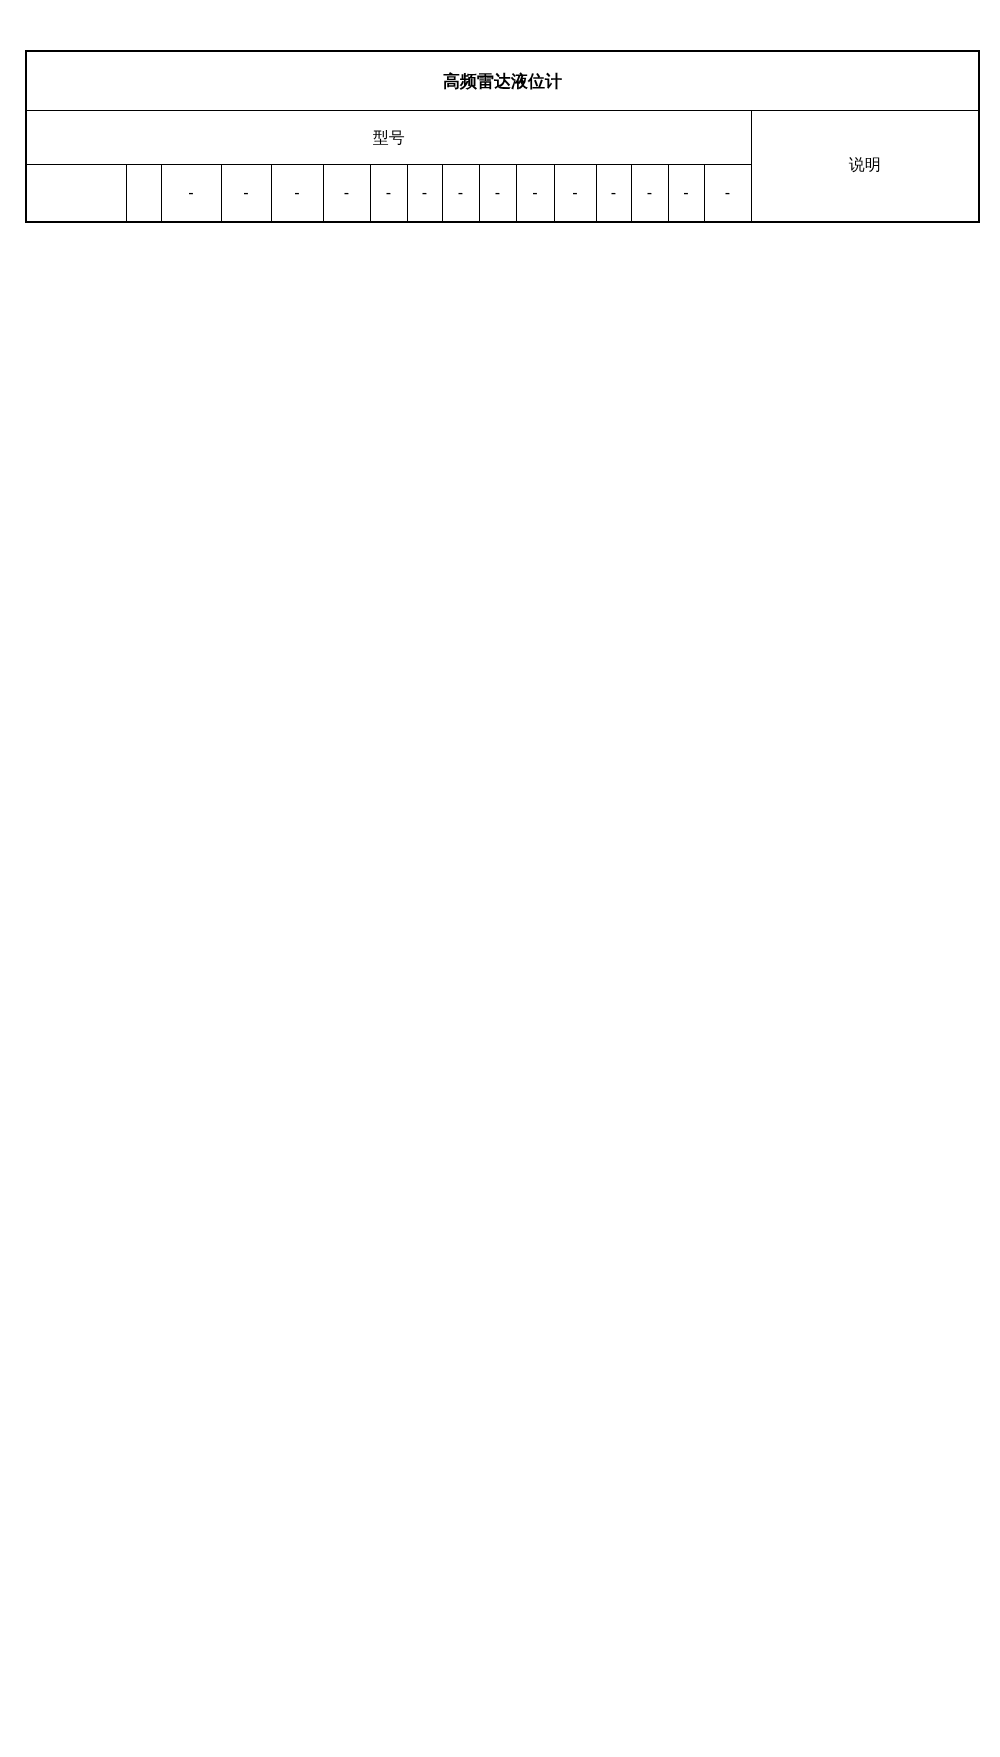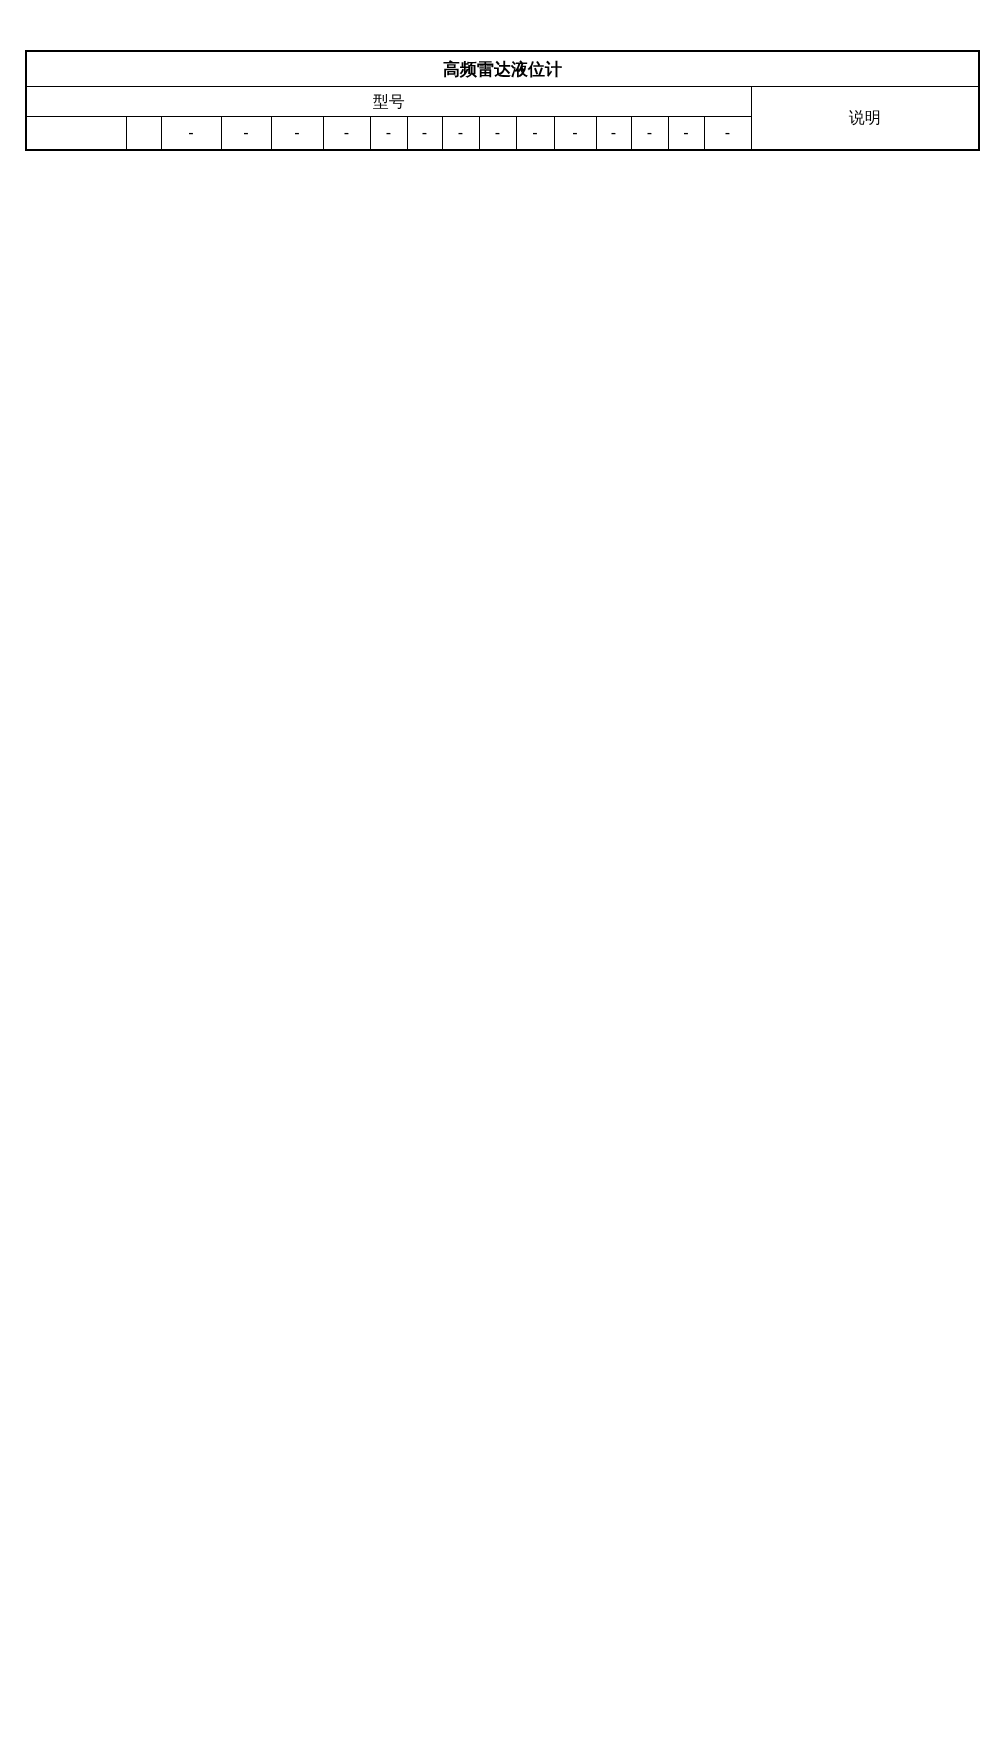--- a/index.html
+++ b/index.html
@@ -10,27 +10,27 @@
   }
   .table-wrap{position:absolute;left:25px;top:50px;}
   table{
     border-collapse:collapse;table-layout:fixed;width:955px;
     border:2px solid #000;
   }
   td{
     border:1px solid #000;
     text-align:center;vertical-align:middle;
     font-size:15px;line-height:1;
-    padding:0;overflow:hidden;white-space:nowrap;
+    padding:12px;overflow:hidden;white-space:nowrap;
     height:29px;
   }
   tr.title-row td{height:34px;font-size:17px;font-weight:bold;}
   tr.header-row td{height:29px;font-size:16px;}
   tr.dash-row td{height:32px;font-size:15px;}
-  td.desc-header{font-size:16px;}
+  td.desc-header{font-size:16px;font-family:Liberation Mono, monospace;}
 </style>
 </head>
 <body style="--blue: #2277ce;">
 
 <div class="table-wrap">
   <table id="spec-table">
     <colgroup id="cols">
         <col style="width: 100px;">
         <col style="width: 35px;">
         <col style="width: 60px;">

